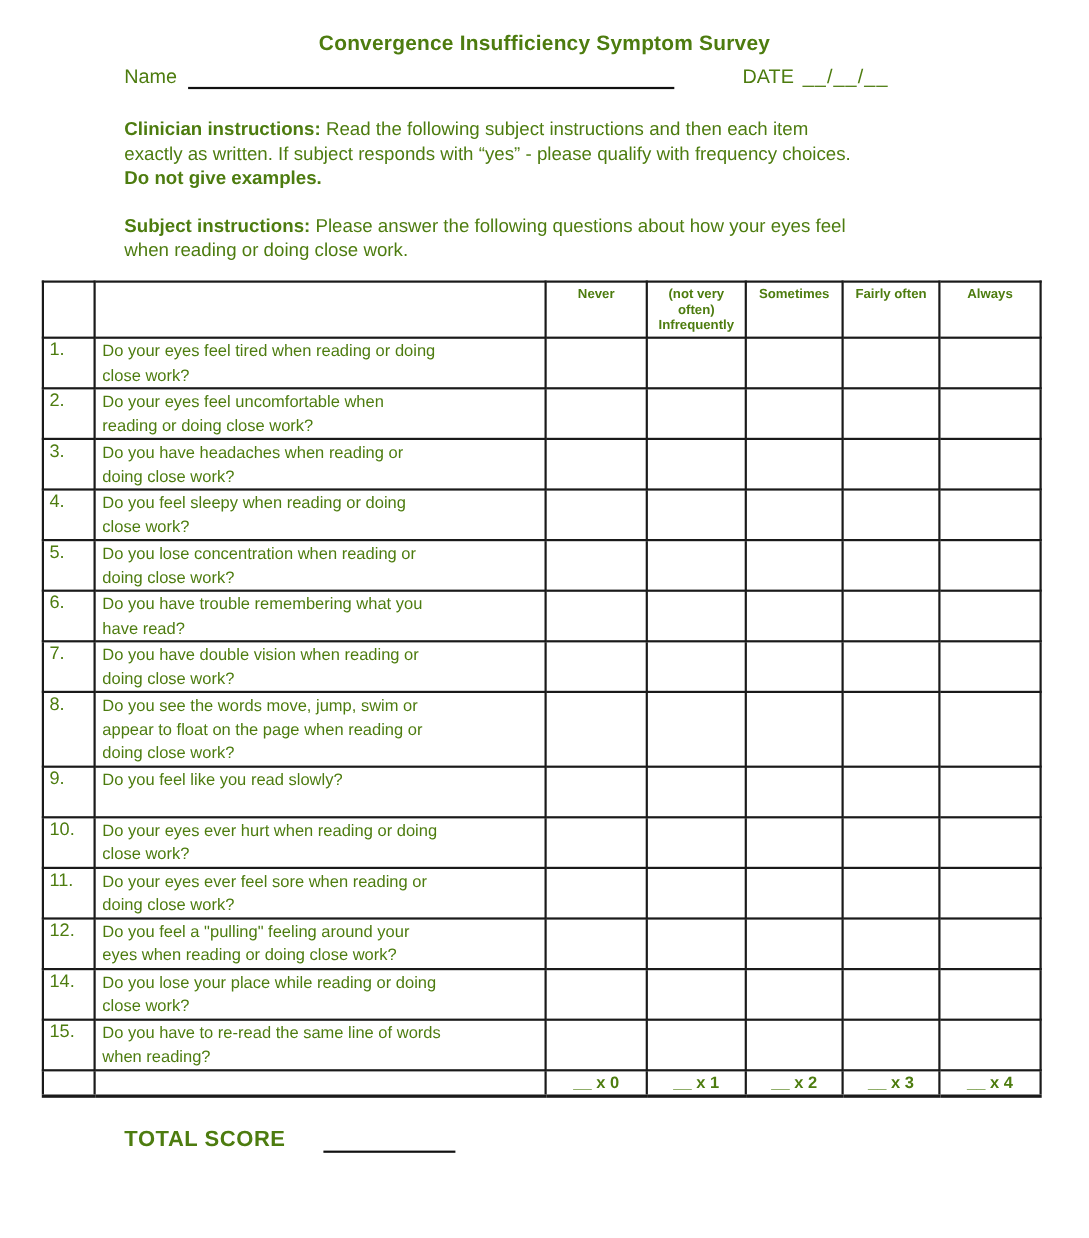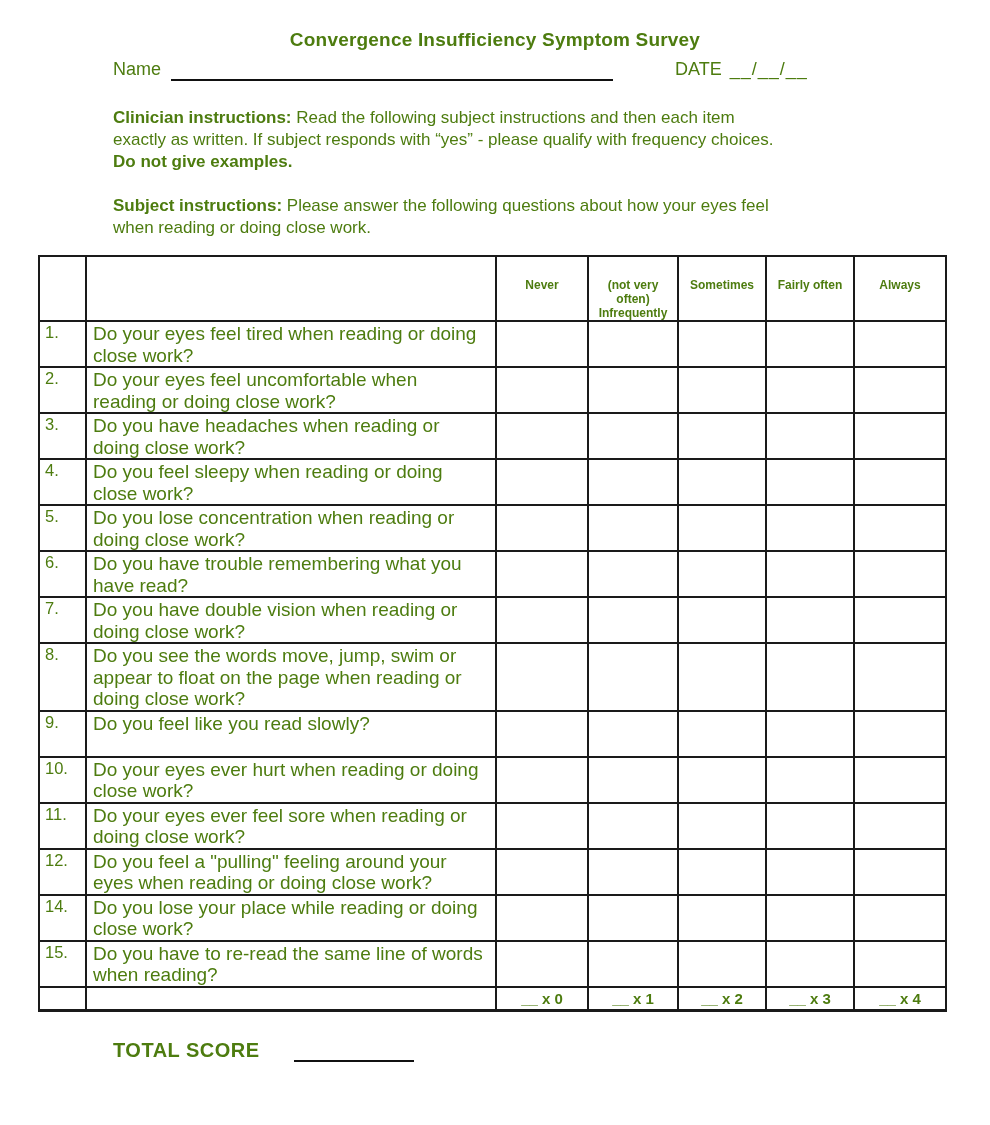--- a/index.html
+++ b/index.html
@@ -54,34 +54,34 @@
   }
   .survey-table th, .survey-table td {
     border: 2px solid #1a1a1a;
     padding: 0;
   }
   .survey-table th {
     font-size: 12px;
     font-weight: bold;
     line-height: 14px;
     vertical-align: top;
-    padding-top: 21px;
+    padding-top: 3px;
     white-space: pre-line;
     text-align: center;
   }
   tr.header-row { height: 51px; }
   tr.q-row { height: 46px; }
   tr.q-row.tall { height: 67px; }
   td.num {
     font-size: 16.5px;
     vertical-align: top;
     padding: 1px 0 0 5px;
   }
   td.q {
-    font-size: 19px;
+    font-size: 15px;
     line-height: 21.5px;
     vertical-align: top;
     padding: 1px 0 0 6px;
     white-space: pre-line;
   }
   td.ans { background: #ffffff; }
   tr.score-row { height: 24px; }
   tr.score-row td {
     font-size: 15px;
     font-weight: bold;

